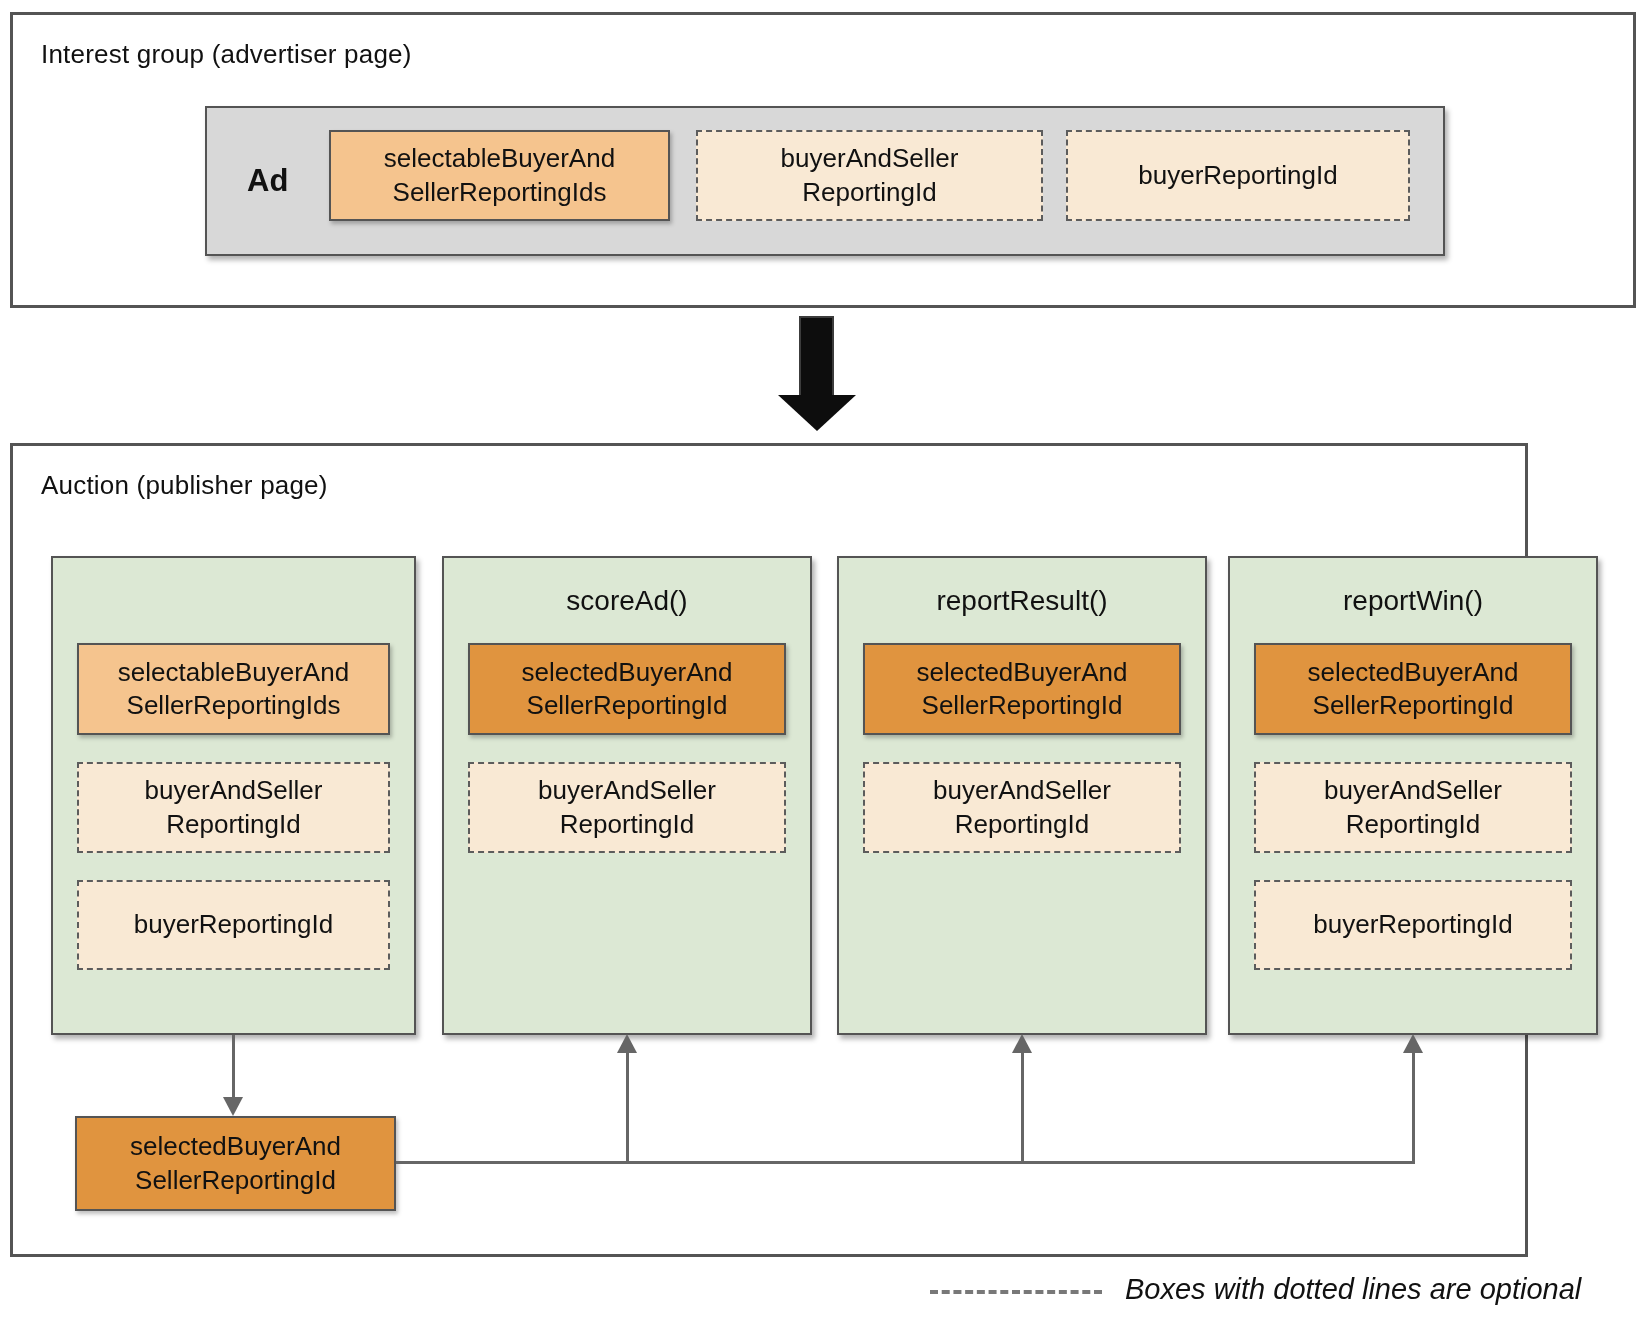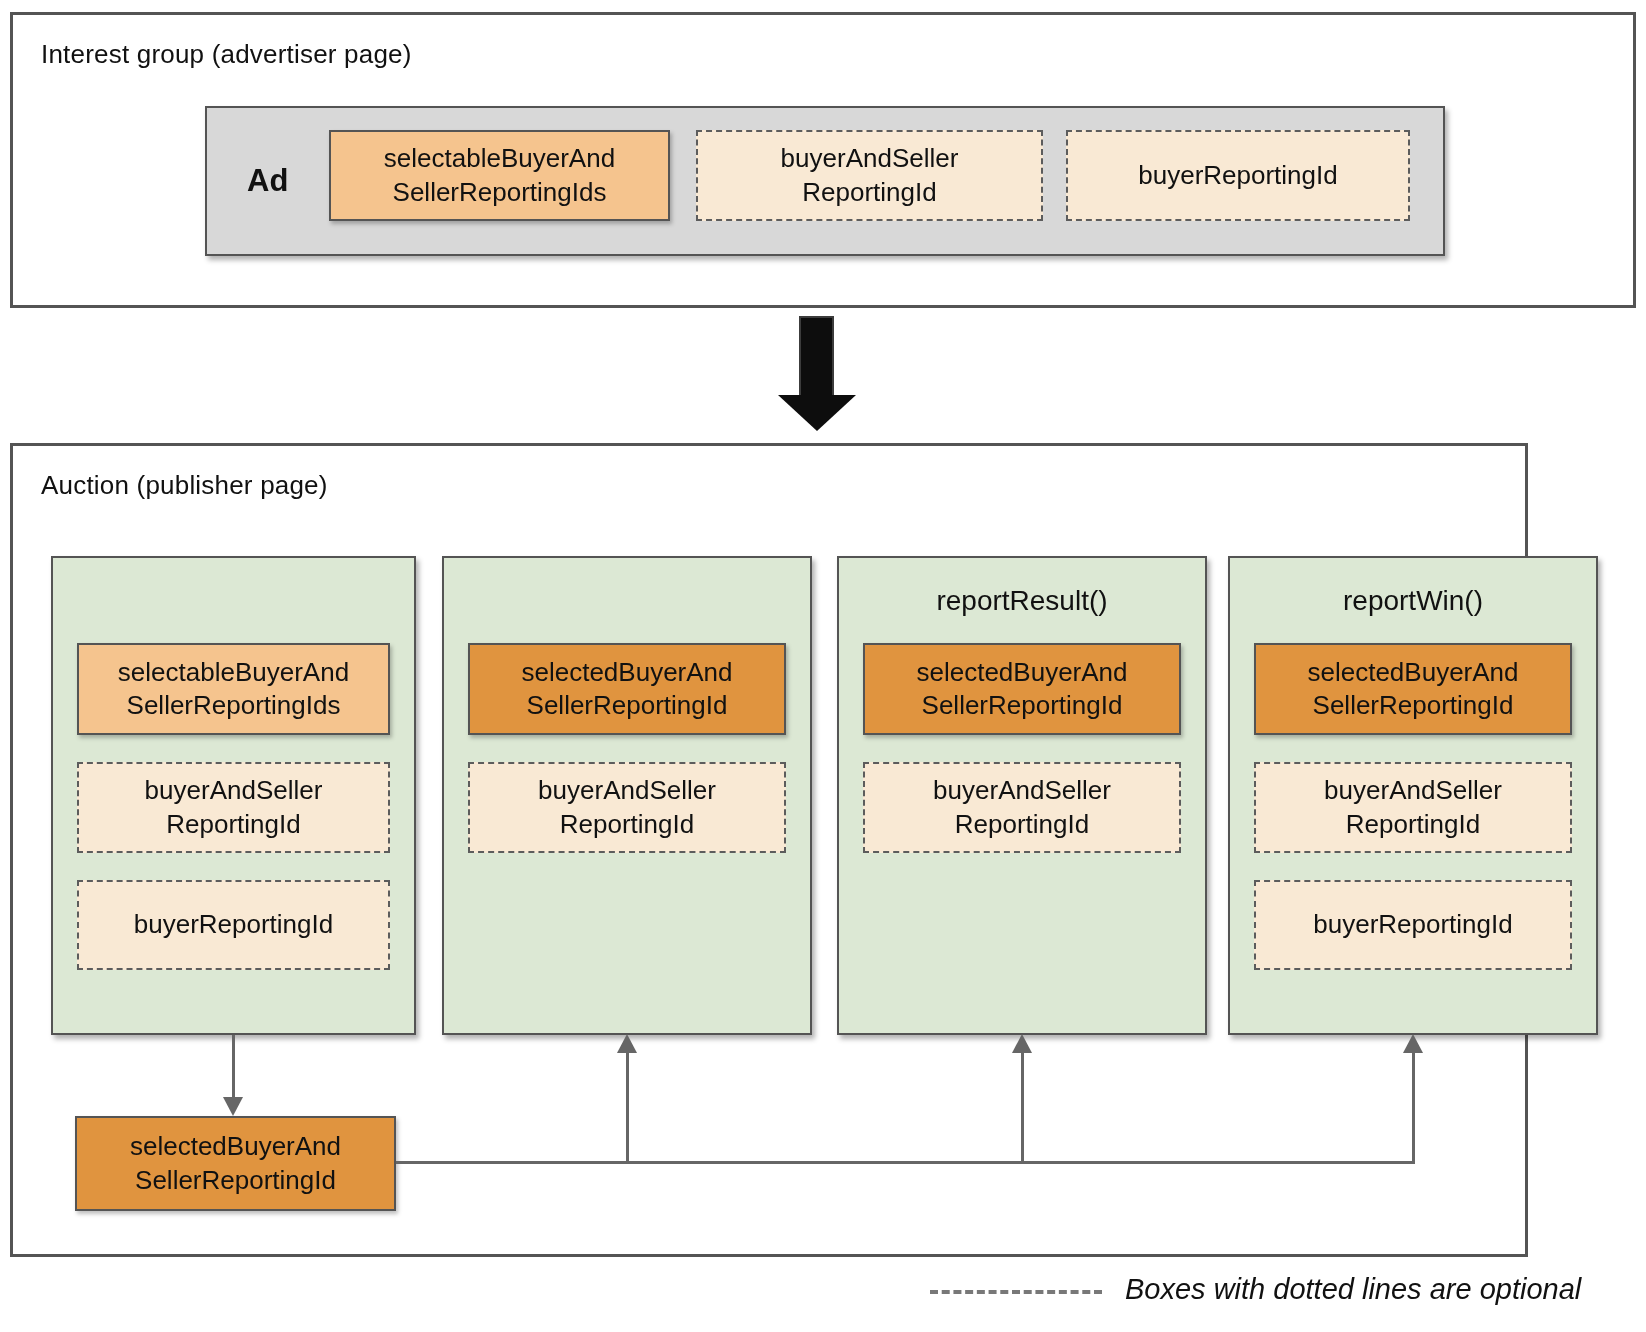--- a/index.html
+++ b/index.html
@@ -135,20 +135,21 @@
 
   <div class="func-col col-1">
     <div class="id-box solid-light row-a">selectableBuyerAnd
 SellerReportingIds</div>
     <div class="id-box dashed row-b">buyerAndSeller
 ReportingId</div>
     <div class="id-box dashed row-c">buyerReportingId</div>
   </div>
 
   <div class="func-col col-2">
+    <div class="func-title">scoreAd()</div>
     <div class="id-box solid-dark row-a">selectedBuyerAnd
 SellerReportingId</div>
     <div class="id-box dashed row-b">buyerAndSeller
 ReportingId</div>
   </div>
 
   <div class="func-col col-3">
     <div class="func-title">reportResult()</div>
     <div class="id-box solid-dark row-a">selectedBuyerAnd
 SellerReportingId</div>

